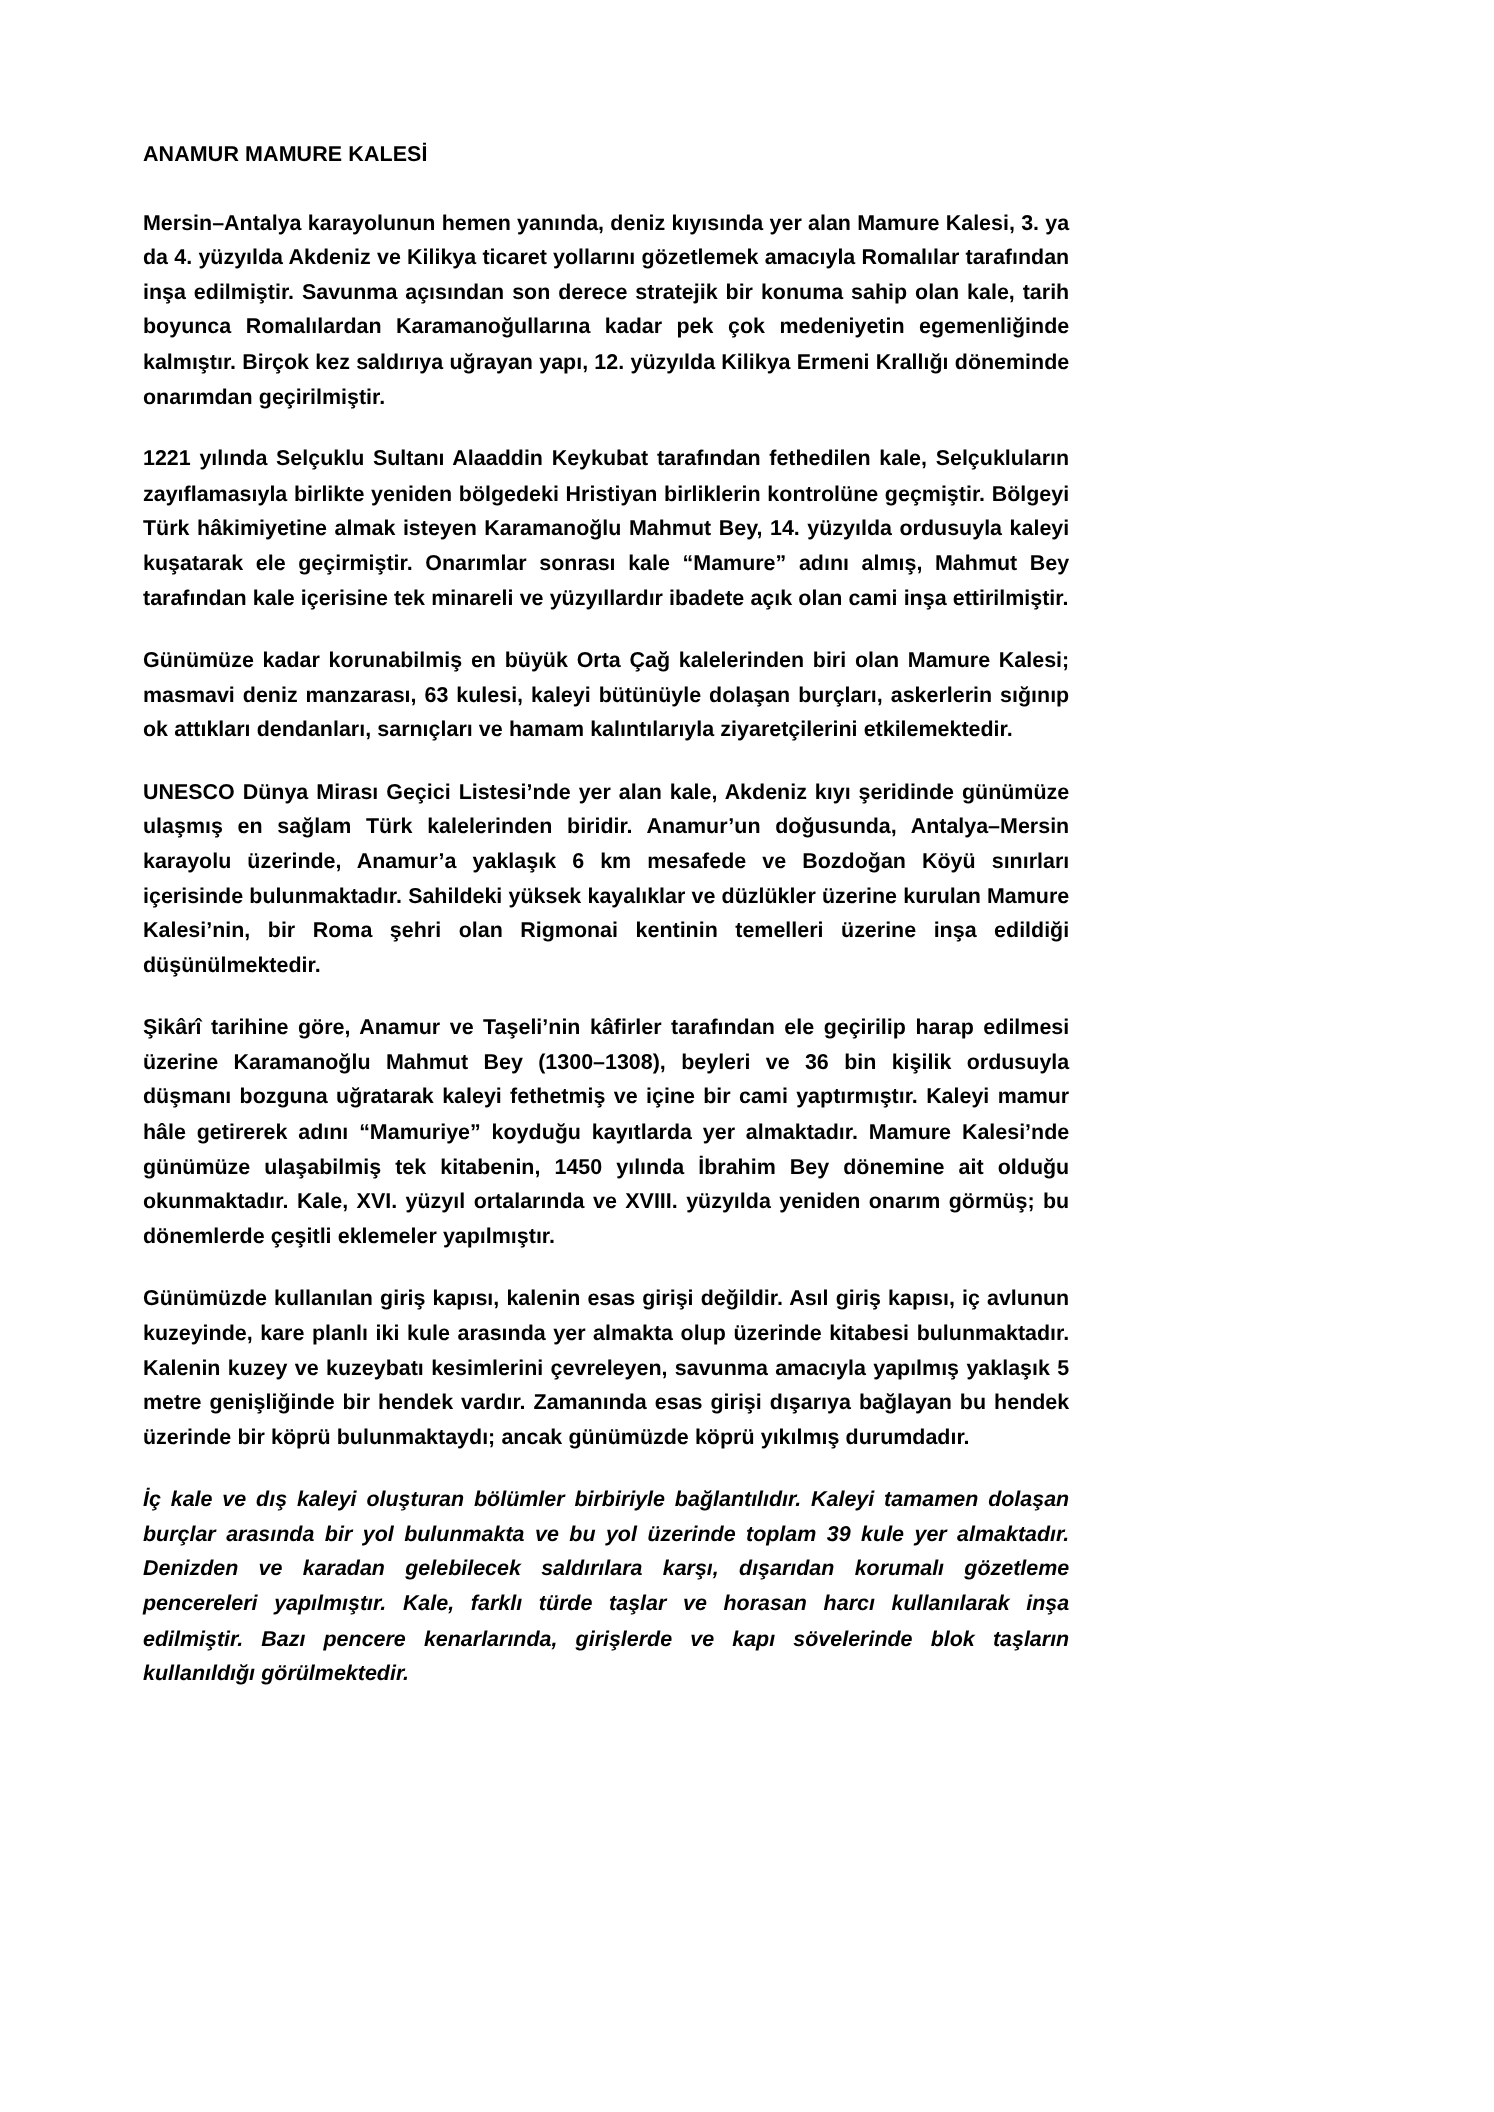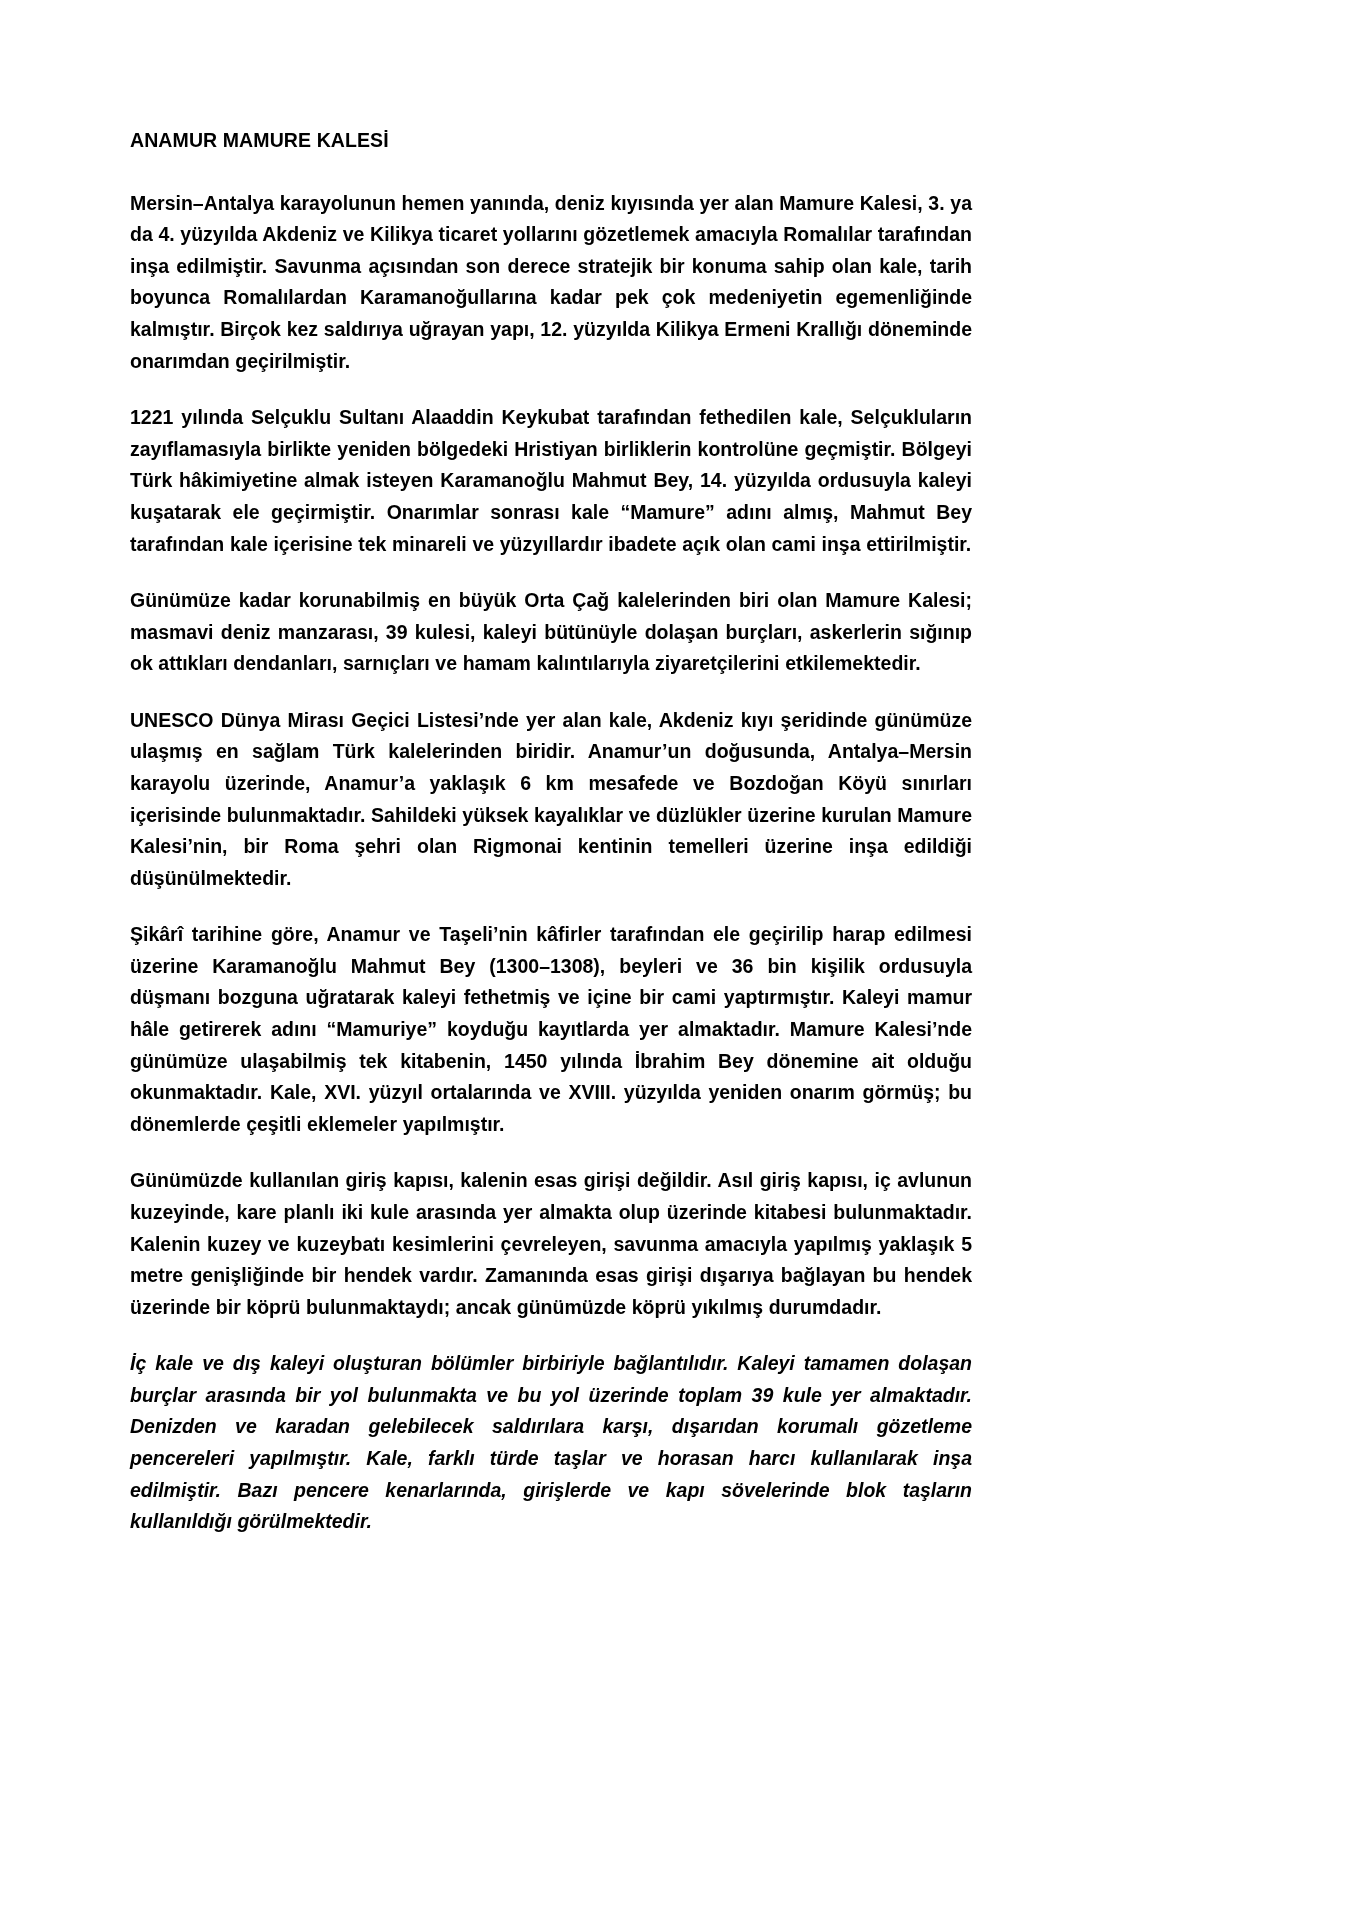--- a/index.html
+++ b/index.html
@@ -57,21 +57,21 @@
 
 <div class="page">
   <div class="content">
 
     <h1 class="doc-title">ANAMUR MAMURE KALESİ</h1>
 
     <p class="para">Mersin–Antalya karayolunun hemen yanında, deniz kıyısında yer alan Mamure Kalesi, 3. ya da 4. yüzyılda Akdeniz ve Kilikya ticaret yollarını gözetlemek amacıyla Romalılar tarafından inşa edilmiştir. Savunma açısından son derece stratejik bir konuma sahip olan kale, tarih boyunca Romalılardan Karamanoğullarına kadar pek çok medeniyetin egemenliğinde kalmıştır. Birçok kez saldırıya uğrayan yapı, 12. yüzyılda Kilikya Ermeni Krallığı döneminde onarımdan geçirilmiştir.</p>
 
     <p class="para">1221 yılında Selçuklu Sultanı Alaaddin Keykubat tarafından fethedilen kale, Selçukluların zayıflamasıyla birlikte yeniden bölgedeki Hristiyan birliklerin kontrolüne geçmiştir. Bölgeyi Türk hâkimiyetine almak isteyen Karamanoğlu Mahmut Bey, 14. yüzyılda ordusuyla kaleyi kuşatarak ele geçirmiştir. Onarımlar sonrası kale “Mamure” adını almış, Mahmut Bey tarafından kale içerisine tek minareli ve yüzyıllardır ibadete açık olan cami inşa ettirilmiştir.</p>
 
-    <p class="para">Günümüze kadar korunabilmiş en büyük Orta Çağ kalelerinden biri olan Mamure Kalesi; masmavi deniz manzarası, 39 kulesi, kaleyi bütünüyle dolaşan burçları, askerlerin sığınıp ok attıkları dendanları, sarnıçları ve hamam kalıntılarıyla ziyaretçilerini etkilemektedir.</p>
+    <p class="para">Günümüze kadar korunabilmiş en büyük Orta Çağ kalelerinden biri olan Mamure Kalesi; masmavi deniz manzarası, 63 kulesi, kaleyi bütünüyle dolaşan burçları, askerlerin sığınıp ok attıkları dendanları, sarnıçları ve hamam kalıntılarıyla ziyaretçilerini etkilemektedir.</p>
 
     <p class="para">UNESCO Dünya Mirası Geçici Listesi’nde yer alan kale, Akdeniz kıyı şeridinde günümüze ulaşmış en sağlam Türk kalelerinden biridir. Anamur’un doğusunda, Antalya–Mersin karayolu üzerinde, Anamur’a yaklaşık 6 km mesafede ve Bozdoğan Köyü sınırları içerisinde bulunmaktadır. Sahildeki yüksek kayalıklar ve düzlükler üzerine kurulan Mamure Kalesi’nin, bir Roma şehri olan Rigmonai kentinin temelleri üzerine inşa edildiği düşünülmektedir.</p>
 
     <p class="para">Şikârî tarihine göre, Anamur ve Taşeli’nin kâfirler tarafından ele geçirilip harap edilmesi üzerine Karamanoğlu Mahmut Bey (1300–1308), beyleri ve 36 bin kişilik ordusuyla düşmanı bozguna uğratarak kaleyi fethetmiş ve içine bir cami yaptırmıştır. Kaleyi mamur hâle getirerek adını “Mamuriye” koyduğu kayıtlarda yer almaktadır. Mamure Kalesi’nde günümüze ulaşabilmiş tek kitabenin, 1450 yılında İbrahim Bey dönemine ait olduğu okunmaktadır. Kale, XVI. yüzyıl ortalarında ve XVIII. yüzyılda yeniden onarım görmüş; bu dönemlerde çeşitli eklemeler yapılmıştır.</p>
 
     <p class="para">Günümüzde kullanılan giriş kapısı, kalenin esas girişi değildir. Asıl giriş kapısı, iç avlunun kuzeyinde, kare planlı iki kule arasında yer almakta olup üzerinde kitabesi bulunmaktadır. Kalenin kuzey ve kuzeybatı kesimlerini çevreleyen, savunma amacıyla yapılmış yaklaşık 5 metre genişliğinde bir hendek vardır. Zamanında esas girişi dışarıya bağlayan bu hendek üzerinde bir köprü bulunmaktaydı; ancak günümüzde köprü yıkılmış durumdadır.</p>
 
     <p class="para">İç kale ve dış kaleyi oluşturan bölümler birbiriyle bağlantılıdır. Kaleyi tamamen dolaşan burçlar arasında bir yol bulunmakta ve bu yol üzerinde toplam 39 kule yer almaktadır. Denizden ve karadan gelebilecek saldırılara karşı, dışarıdan korumalı gözetleme pencereleri yapılmıştır. Kale, farklı türde taşlar ve horasan harcı kullanılarak inşa edilmiştir. Bazı pencere kenarlarında, girişlerde ve kapı sövelerinde blok taşların kullanıldığı görülmektedir.</p>
 
   </div>

